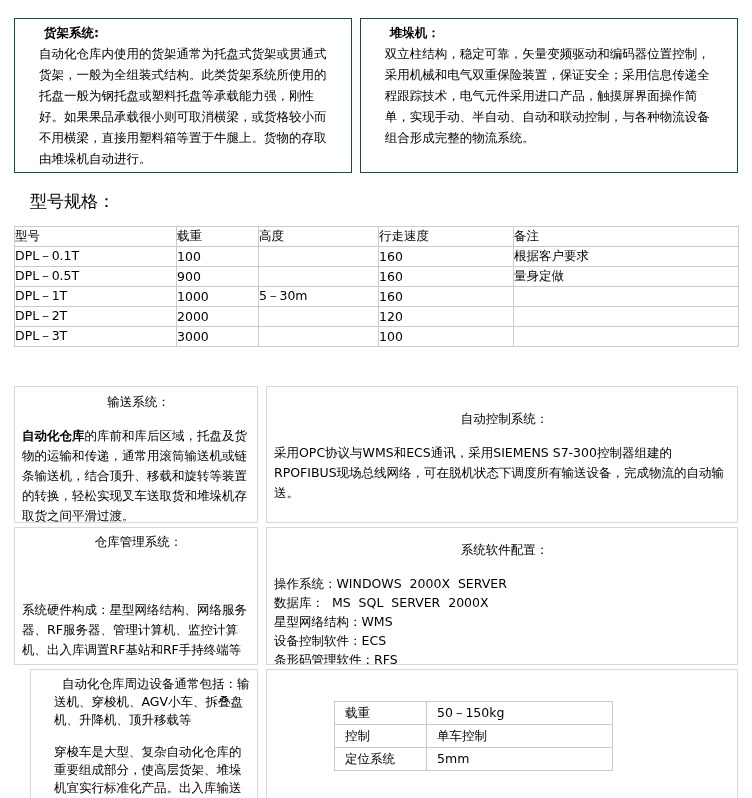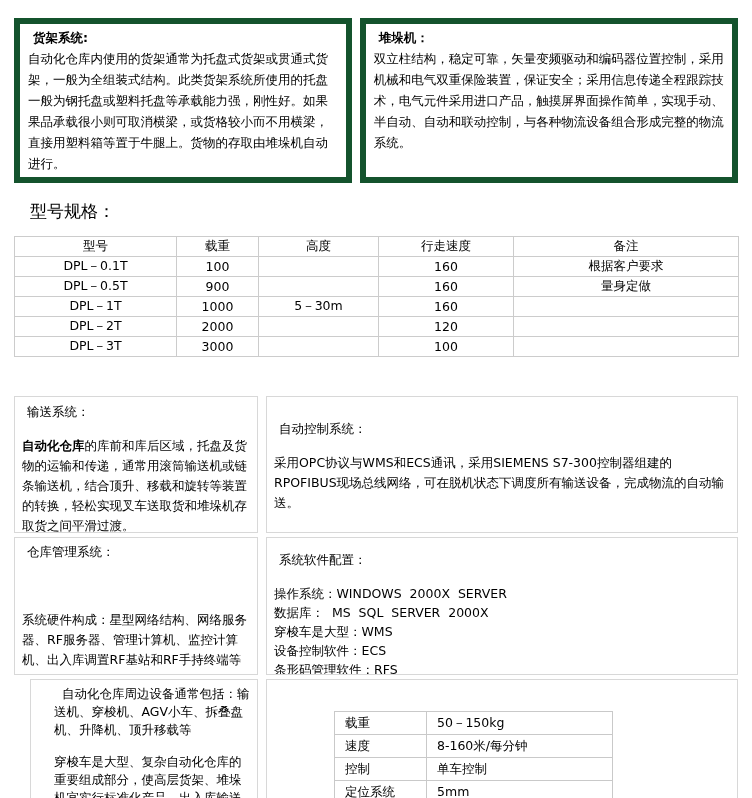--- a/index.html
+++ b/index.html
@@ -6,33 +6,33 @@
   body{
     width:752px;height:798px;
     font-family:"DejaVu Sans",sans-serif;
     font-size:12.5px;color:#000;
     overflow:hidden;
   }
   .page{width:724px;margin:0 auto;padding-top:18px;}
 
   
   .top-row{display:flex;gap:8px;}
-  .top-cell{border:6px solid #14532d;padding:3px 8px;line-height:21px;box-sizing:border-box;}
+  .top-cell{border:1px solid #14532d;padding:3px 24px;line-height:21px;box-sizing:border-box;}
   .top-cell.left{width:356px;}
   .top-cell.right{width:399px;}
   .blk-title{font-weight:bold;padding-left:5px;}
-  .plain-title{padding-left:5px;}
+  .plain-title{padding-left:5px;text-align:center;}
 
   
   .spec-heading{margin:17px 0 13px 16px;font-size:17px;}
 
   
   table{border-collapse:collapse;}
   .spec-table{width:724px;table-layout:fixed;}
-  .spec-table td{border:1px solid #cccccc;height:19px;text-align:center;padding:0;font-size:12.5px;overflow:hidden;white-space:nowrap;}
+  .spec-table td{border:1px solid #cccccc;height:19px;padding:0;font-size:12.5px;overflow:hidden;white-space:nowrap;}
   .spec-table col.c1{width:162px}.spec-table col.c2{width:82px}
   .spec-table col.c3{width:120px}.spec-table col.c4{width:135px}
   .spec-table col.c5{width:225px}
 
   
   .bottom-grid{
     display:grid;
     grid-template-columns:244px 472px;
     grid-template-rows:137px 138px 146px;
     column-gap:8px;row-gap:4px;
@@ -141,21 +141,21 @@
       <div class="plain-title">仓库管理系统：</div>
       <div>系统硬件构成：星型网络结构、网络服务器、RF服务器、管理计算机、监控计算机、出入库调置RF基站和RF手持终端等</div>
     </div>
 
     <div class="b-cell" style="padding-top:12px">
       <div class="plain-title">系统软件配置：</div>
       <div class="gap"></div>
       <div class="soft-list">
         <div>操作系统：WINDOWS  2000X  SERVER</div>
         <div>数据库：  MS  SQL  SERVER  2000X</div>
-        <div>穿梭车是大型：WMS</div>
+        <div>星型网络结构：WMS</div>
         <div>设备控制软件：ECS</div>
         <div>条形码管理软件：RFS</div>
       </div>
     </div>
 
     <div class="b-cell tight">
       <div class="tight" style="text-indent:8px">自动化仓库周边设备通常包括：输送机、穿梭机、AGV小车、拆叠盘机、升降机、顶升移载等</div>
       <div class="gap"></div>
       <div class="tight">穿梭车是大型、复杂自动化仓库的重要组成部分，使高层货架、堆垛机宜实行标准化产品。出入库输送机系统的规划和设计是自动化仓库适用性的关键</div>
     </div>
@@ -165,24 +165,20 @@
         <colgroup>
             <col class="m1">
             <col class="m2">
           </colgroup>
         <tbody>
           <tr>
             <td>载重</td>
             <td>50－150kg</td>
           </tr>
           <tr>
-            <td>速度</td>
-            <td>8-160米/每分钟</td>
-          </tr>
-          <tr>
             <td>控制</td>
             <td>单车控制</td>
           </tr>
           <tr>
             <td>定位系统</td>
             <td>5mm</td>
           </tr>
         </tbody>
       </table>
     </div>

